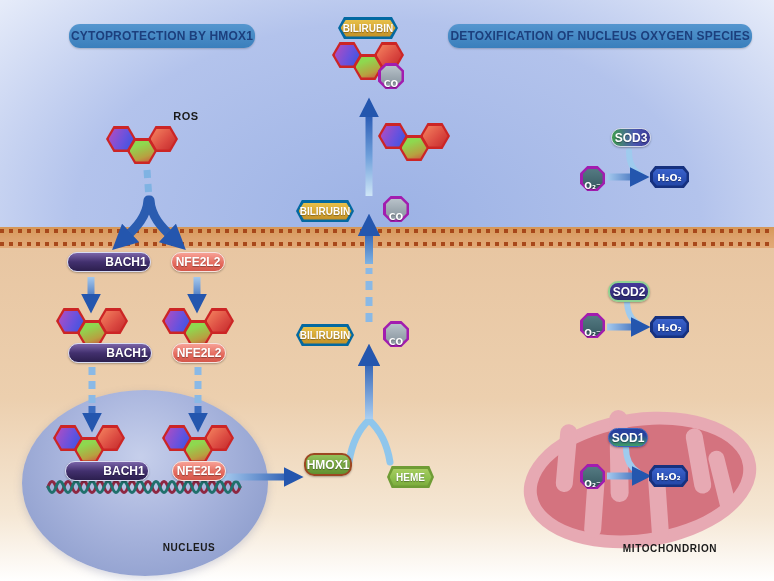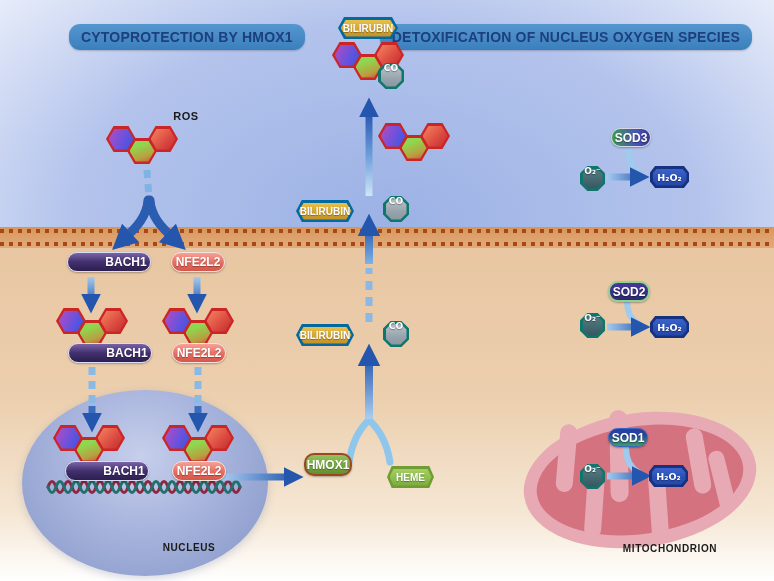--- a/index.html
+++ b/index.html
@@ -18,22 +18,22 @@
   .bg-cytoplasm{position:absolute;left:0;top:248px;width:774px;height:333px;
     background:linear-gradient(180deg,#e8c6a2 0%,#eccfae 45%,#f5e7d4 80%,#fdfaf6 96%,#ffffff 100%);}
   
   .nucleus{position:absolute;left:22px;top:390px;width:246px;height:186px;border-radius:50%;
     background:radial-gradient(ellipse at 48% 36%, #c6cfeb 0%, #aab6de 40%, #93a2d0 75%, #8292c3 100%);
     box-shadow:0 3px 8px rgba(96,106,156,.25);z-index:2;}
   
   .overlay{position:absolute;left:0;top:0;z-index:5;pointer-events:none;}
   
   .banner{position:absolute;top:24px;background:linear-gradient(180deg,#5596cf,#3a7fbc);
-    color:#1c3f7d;font-weight:bold;font-size:14px;letter-spacing:.2px;
-    padding:5px 12px;border-radius:11px;white-space:nowrap;z-index:10;
+    color:#1c3f7d;font-weight:bold;font-size:12px;letter-spacing:.2px;
+    padding:5px 2px;border-radius:11px;white-space:nowrap;z-index:10;
     box-shadow:0 1px 2px rgba(0,0,0,.2);}
   
   .lbl{position:absolute;font-weight:bold;color:#1a1a1a;text-align:center;z-index:10;letter-spacing:.6px;margin-left:44px;}
   
   .trio{position:absolute;width:72px;height:38px;z-index:10;}
   .hex{position:absolute;width:30px;height:26px;
     clip-path:polygon(25% 0%,75% 0%,100% 50%,75% 100%,25% 100%,0% 50%);background:#cc2525;}
   .hex::before{content:"";position:absolute;inset:2.5px;
     clip-path:polygon(25% 0%,75% 0%,100% 50%,75% 100%,25% 100%,0% 50%);}
   .hex.hp{left:0;top:0;}   .hex.hp::before{background:linear-gradient(115deg,#a04ec8 15%,#6a52dd 55%,#3f55e0 90%);}
@@ -52,22 +52,22 @@
   
   .hexbanner{position:absolute;z-index:11;display:flex;align-items:center;justify-content:center;
     clip-path:polygon(10% 0%,90% 0%,100% 50%,90% 100%,10% 100%,0% 50%);}
   .hexbanner::before{content:"";position:absolute;inset:2.5px;
     clip-path:polygon(10% 0%,90% 0%,100% 50%,90% 100%,10% 100%,0% 50%);}
   .hexbanner span{position:relative;z-index:1;color:#fff;font-weight:bold;font-size:10px;
     text-shadow:0 1px 1px rgba(0,0,0,.35);}
   .b-bili{background:#0369a1;}  .b-bili::before{background:linear-gradient(180deg,#e7c04a 0%,#d4a531 55%,#c39128 100%);}
   .b-heme{background:#6f9c35;}  .b-heme::before{background:linear-gradient(180deg,#a7cd61 0%,#8cbf4d 55%,#7cab3b 100%);}
   
-  .octagon{position:absolute;z-index:11;display:flex;align-items:flex-start;justify-content:center;
-    clip-path:polygon(29% 0%,71% 0%,100% 29%,100% 71%,71% 100%,29% 100%,0% 71%,0% 29%);background:#0f766e;}
+  .octagon{position:absolute;z-index:11;display:flex;align-items:flex-end;justify-content:center;
+    clip-path:polygon(29% 0%,71% 0%,100% 29%,100% 71%,71% 100%,29% 100%,0% 71%,0% 29%);background:#a21caf;}
   .octagon::before{content:"";position:absolute;inset:2.5px;
     clip-path:polygon(29% 0%,71% 0%,100% 29%,100% 71%,71% 100%,29% 100%,0% 71%,0% 29%);}
   .o-co::before{background:linear-gradient(180deg,#b8c2c9 0%,#98a4ad 60%,#8a96a0 100%);}
   .o-sup::before{background:linear-gradient(180deg,#547a82 0%,#43676f 60%,#35565e 100%);}
   .octagon span{position:relative;z-index:1;color:#fff;font-weight:bold;font-size:9px;
     font-family:"DejaVu Sans",sans-serif;text-shadow:0 1px 1px rgba(0,0,0,.35);}
   
   .h2o2{position:absolute;z-index:11;display:flex;align-items:center;justify-content:center;
     clip-path:polygon(13% 0%,87% 0%,100% 30%,100% 70%,87% 100%,13% 100%,0% 70%,0% 30%);background:#16317f;}
   .h2o2::before{content:"";position:absolute;inset:2.5px;

